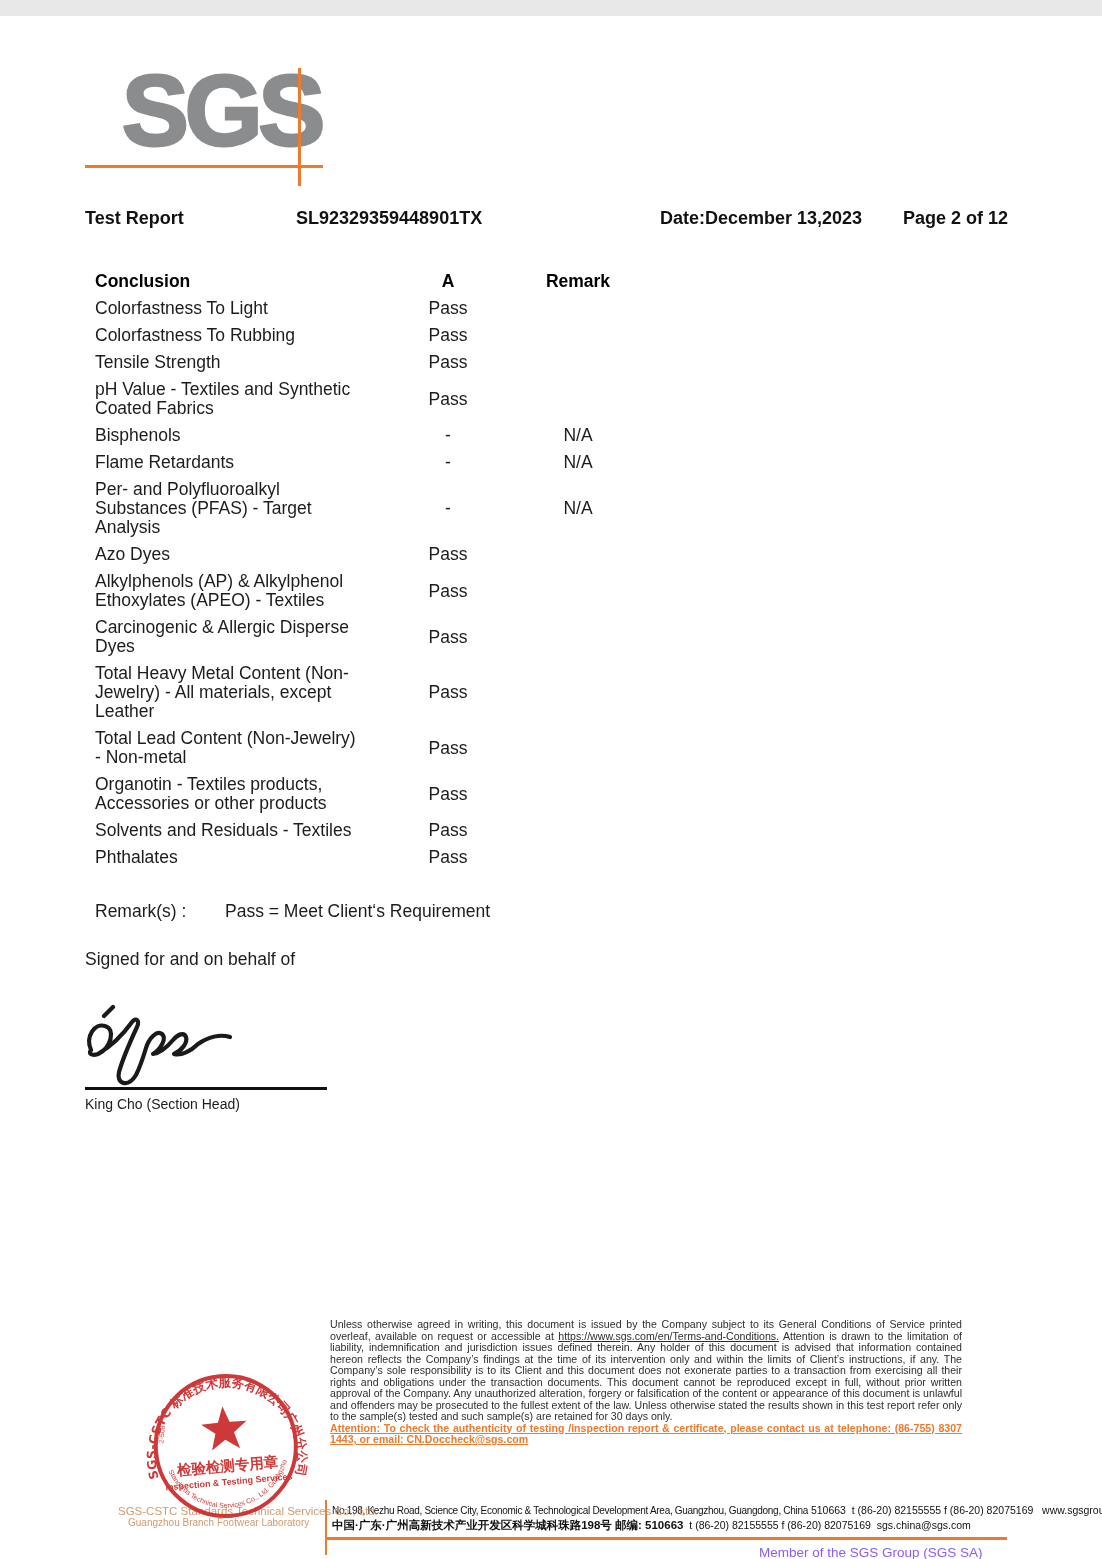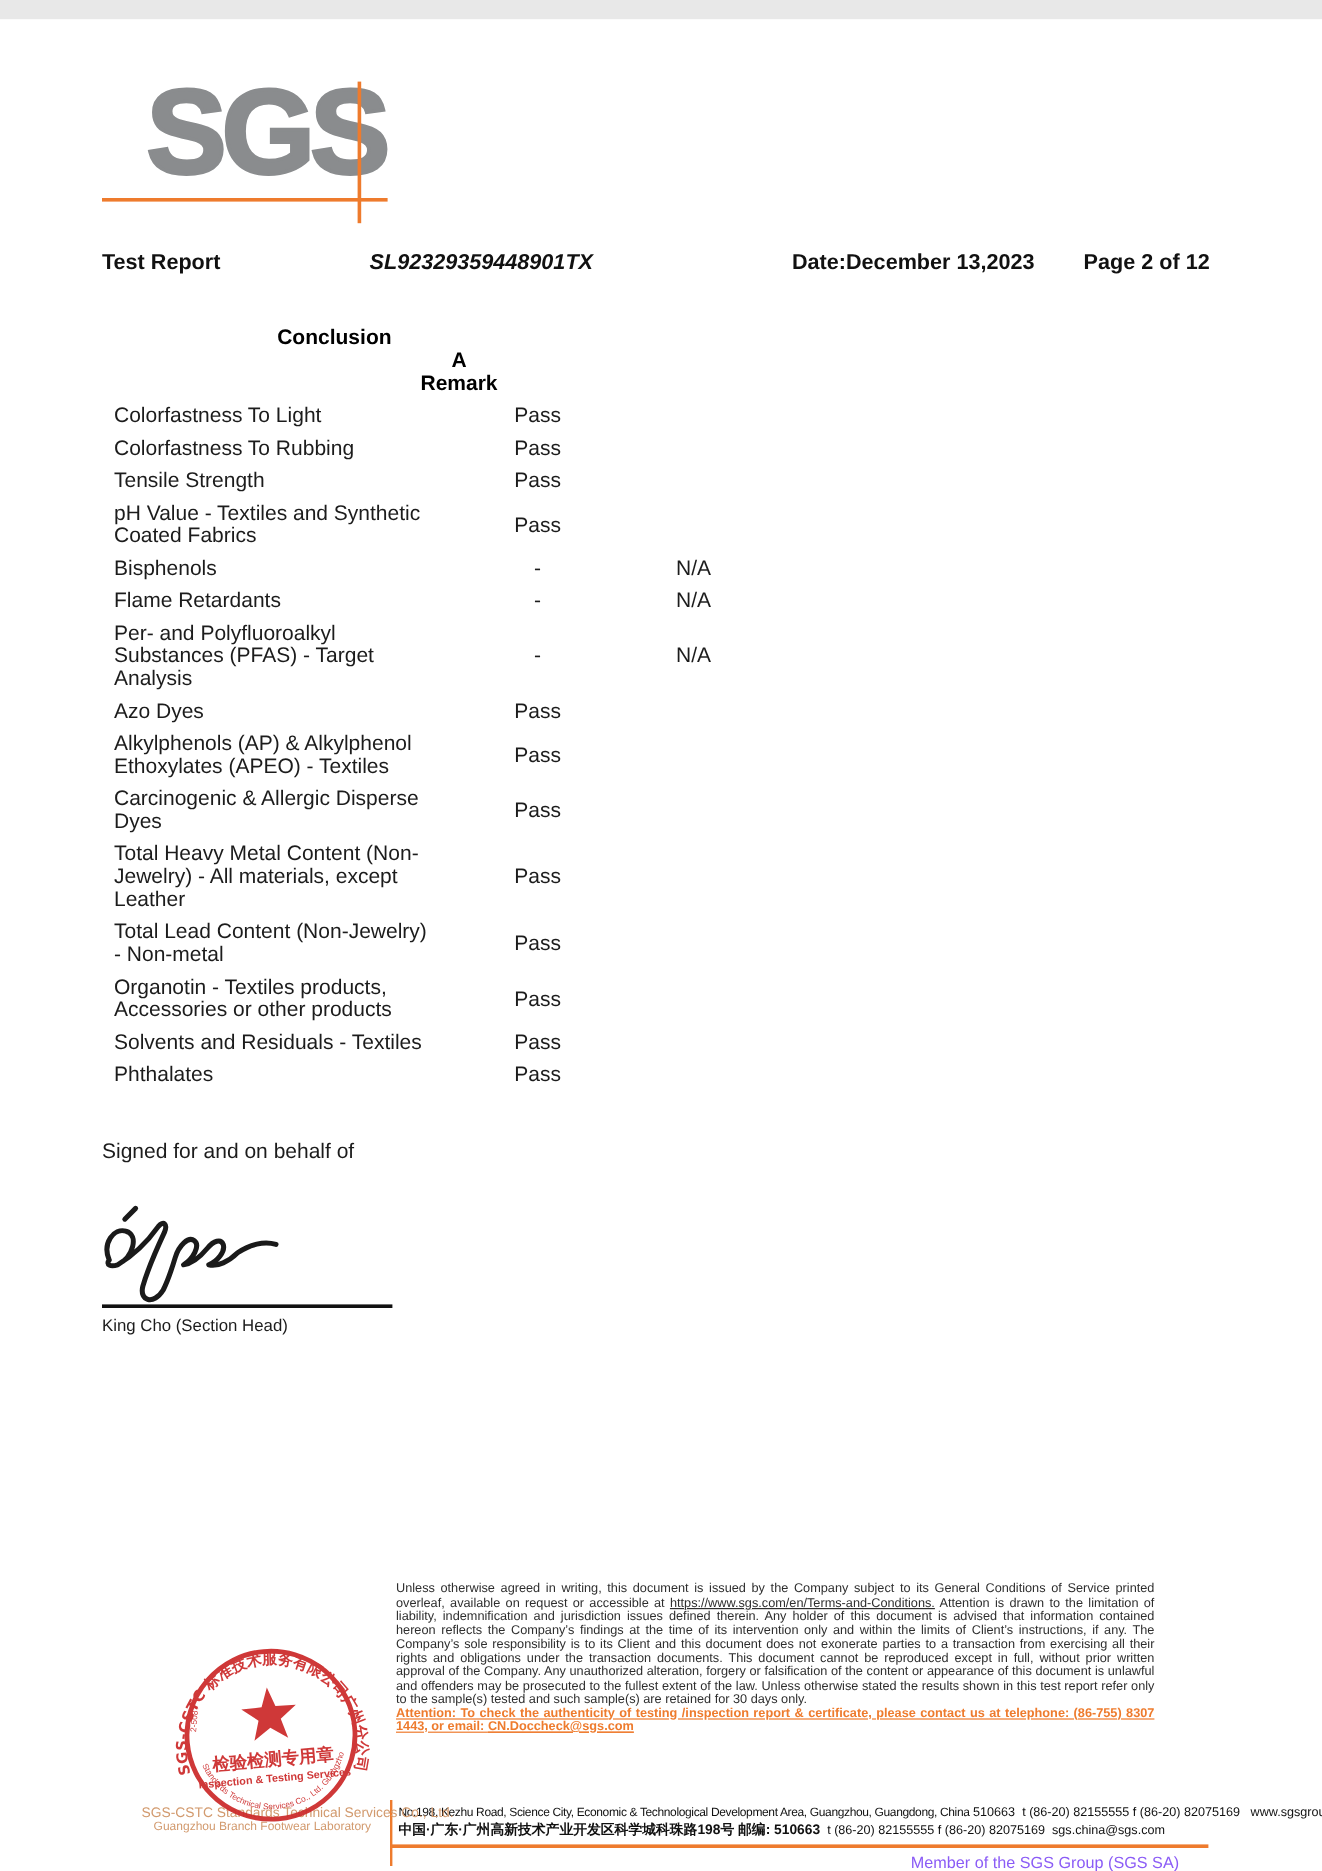--- a/index.html
+++ b/index.html
@@ -12,27 +12,27 @@
   .logo-text{
     position:absolute;left:122px;top:44px;font-size:100px;line-height:1;
     font-weight:bold;letter-spacing:-4px;color:#8a8c8e;
     -webkit-text-stroke:3px #8a8c8e;
   }
   .logo-vline{position:absolute;left:298px;top:52px;width:3px;height:118px;background:#ee7b2d;}
   .logo-hline{position:absolute;left:85px;top:149px;width:238px;height:3px;background:#ee7b2d;}
   
   .rpt-head{position:absolute;top:192px;left:0;width:1102px;font-size:18px;font-weight:bold;color:#111;}
   .rpt-title{position:absolute;left:85px;top:0;}
-  .rpt-no{position:absolute;left:308px;top:0;font-style:italic;}
+  .rpt-no{position:absolute;left:296px;top:0;}
   .rpt-date{position:absolute;left:660px;top:0;}
   .rpt-page{position:absolute;left:903px;top:0;}
   
   .c-table{position:absolute;left:95px;top:252px;width:575px;font-size:17.5px;}
   .t-row{display:flex;align-items:center;padding:4px 0;}
-  .t-head{font-weight:bold;color:#000;flex-direction:column;}
+  .t-head{font-weight:bold;color:#000;}
   .cell-name{width:303px;line-height:19px;white-space:pre-line;}
   .cell-a{width:100px;text-align:center;line-height:19px;}
   .cell-remark{width:160px;text-align:center;line-height:19px;}
   
   .remark-line{position:absolute;left:95px;top:885px;display:flex;font-size:17.5px;}
   .remark-label{width:130px;}
   
   .signed{position:absolute;left:85px;top:930px;font-size:17.5px;line-height:26px;}
   .sig-svg{position:absolute;left:82px;top:980px;}
   .sig-line{position:absolute;left:85px;top:1071px;width:242px;height:3px;background:#111;}
@@ -173,20 +173,24 @@
         </div>
 
         <div class="t-row">
           <div class="cell-name">Phthalates</div>
           <div class="cell-a">Pass</div>
           <div class="cell-remark"></div>
         </div>
       </div>
   </div>
 
+  <div class="remark-line">
+    <span class="remark-label">Remark(s) :</span>
+    <span>Pass = Meet Client‘s Requirement</span>
+  </div>
 
   <div class="signed">
     <div>Signed for and on behalf of</div>
   </div>
 
   <svg class="sig-svg" width="210" height="95" viewBox="0 0 210 95">
     <g fill="none" stroke="#1a1a1a" stroke-width="4.2" stroke-linecap="round" stroke-linejoin="round">
       <path d="M22,20 L31,11"></path>
       <path d="M9,54 C3,40 13,27 23,30 C34,33 29,52 16,58 C10,60 6,58 9,54 M16,58 C33,48 45,33 50,26 C54,21 58,24 55,31 C48,46 41,62 37,76 C34,88 46,92 54,79 C58,71 61,62 64,52 C67,42 75,34 80,38 C85,42 79,53 71,58 C79,57 86,50 91,44 C96,38 102,36 104,41 C106,47 99,55 92,58 C99,60 109,55 116,48 C126,41 138,38 148,41"></path>
     </g>

